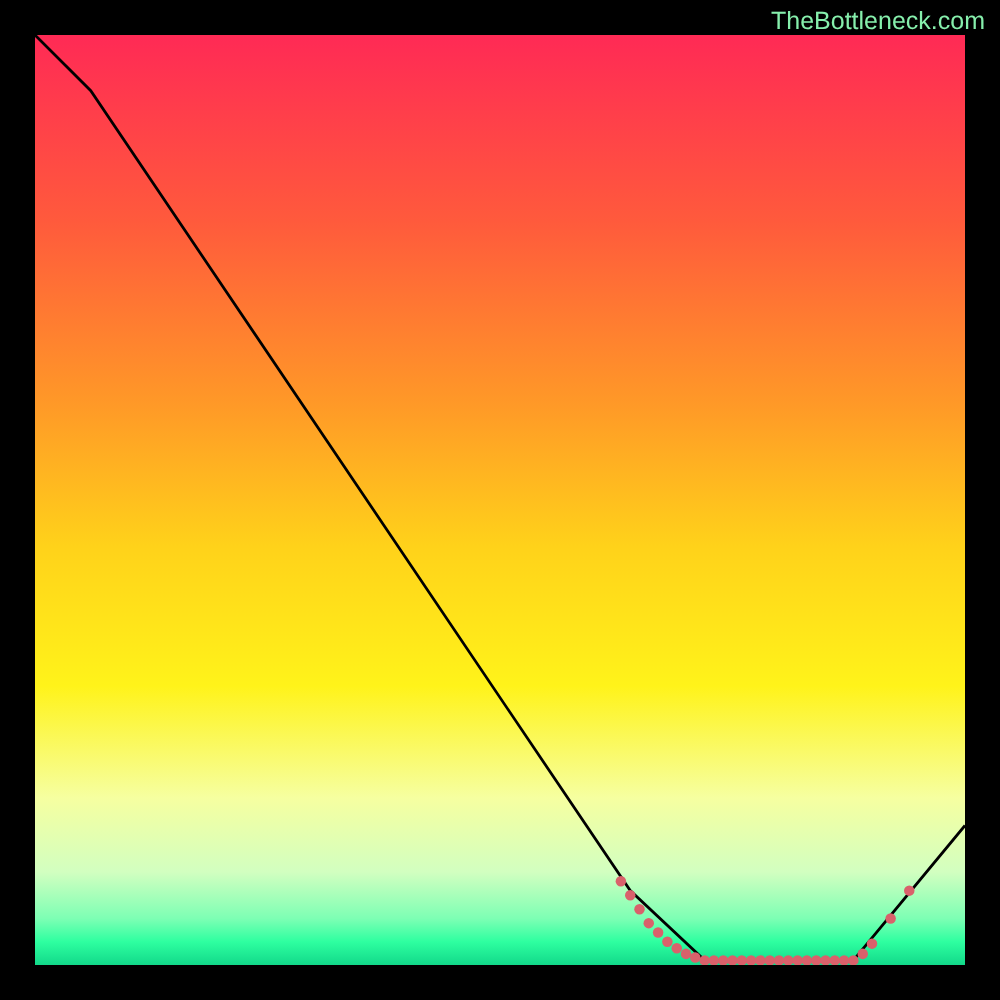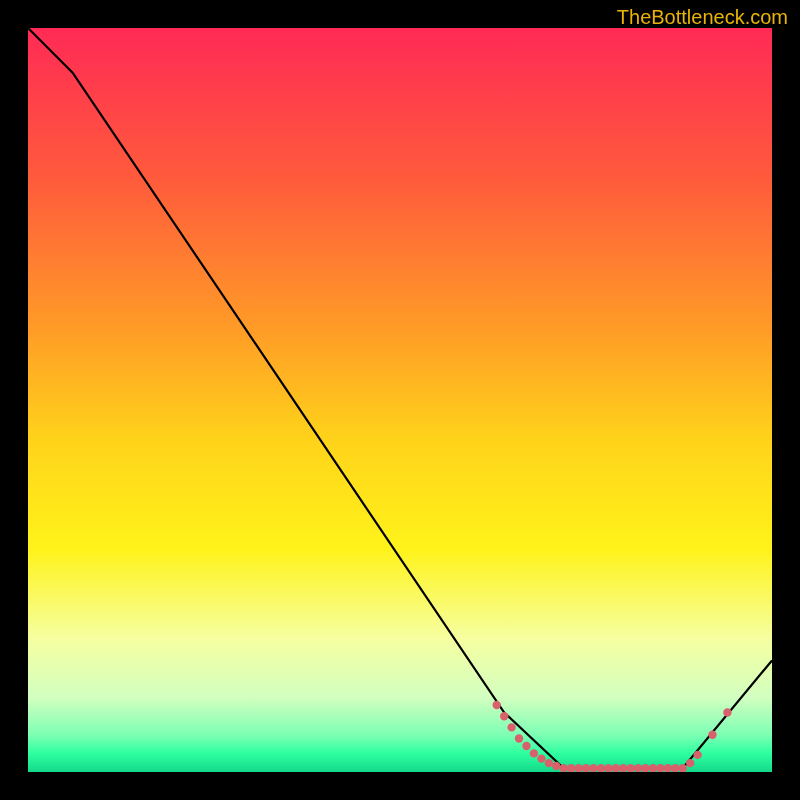--- a/index.html
+++ b/index.html
@@ -23,21 +23,21 @@
     width: 744px;
     height: 744px;
     overflow: hidden;
   }
   .attribution {
     position: absolute;
     top: 6px;
     right: 12px;
     font-family: Arial, Helvetica, sans-serif;
     font-size: 20px;
-    color: #eab308;
+    color: #86efac;
     text-align: center;
   }
   svg {
     display: block;
   }
 </style>
 </head>
 <body>
 
 <div class="wrap">

